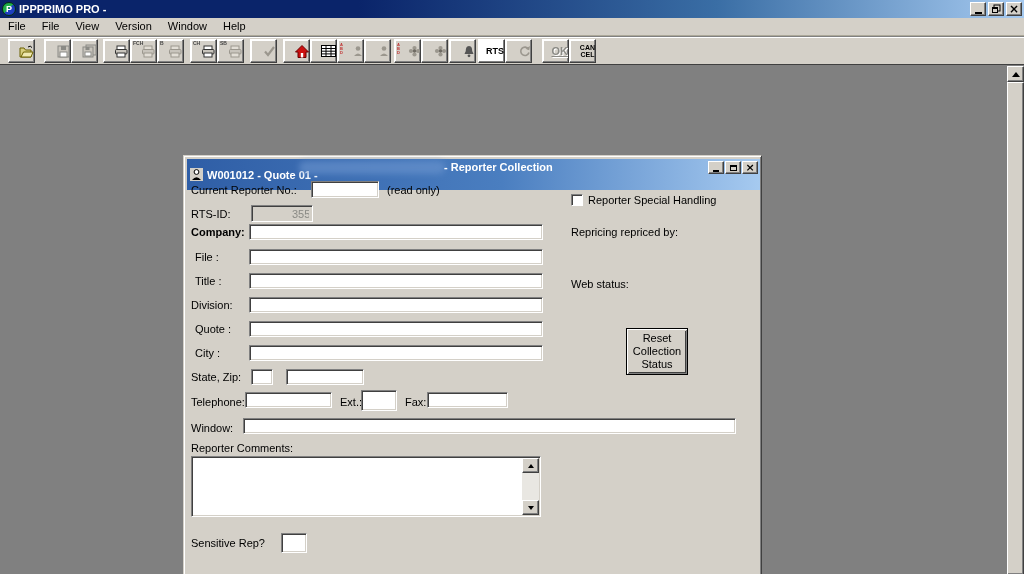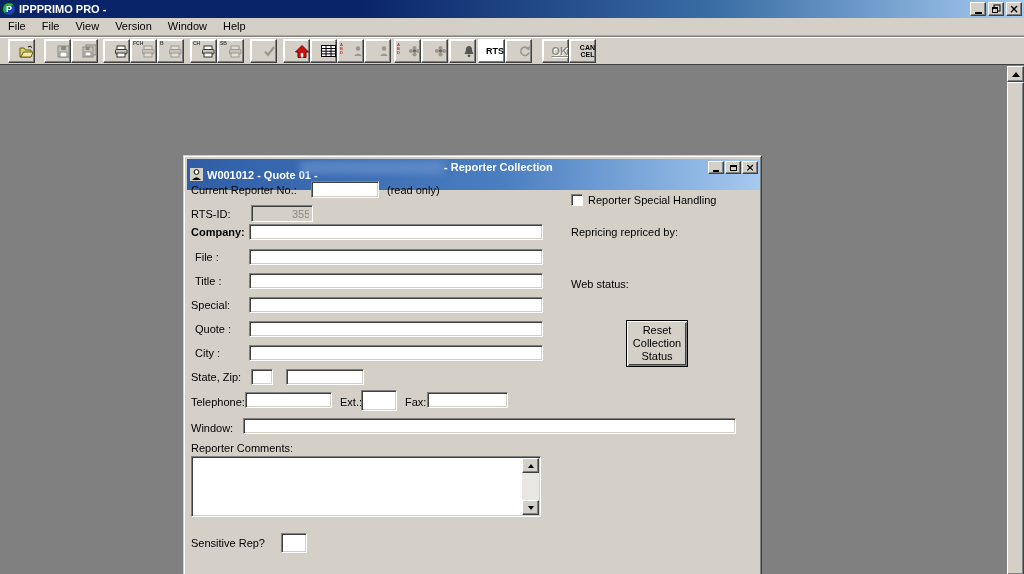--- a/index.html
+++ b/index.html
@@ -92,21 +92,21 @@
   .combo { position:absolute; width:180px; height:19px; background:#fff;
     border:1px solid; border-color:#808080 #fff #fff #808080;
     box-shadow:inset 1px 1px 0 #404040, inset -1px -1px 0 #d4d0c8;
     display:flex; align-items:center; }
   .combo-text { flex:1; padding-left:4px; }
   .combo-arrow { width:17px; height:15px; margin-right:1px; background:#d4d0c8;
     border:1px solid; border-color:#fff #404040 #404040 #fff; box-shadow:inset -1px -1px 0 #808080;
     display:flex; align-items:center; justify-content:center; }
   .tri-down { width:0; height:0; border:4px solid transparent; border-top:5px solid #000; margin-bottom:-4px; }
 
-  .reset-btn { position:absolute; left:442px; top:164px; width:62px; height:47px;
+  .reset-btn { position:absolute; left:442px; top:172px; width:62px; height:47px;
     background:#d4d0c8; border:1px solid #000;
     box-shadow:inset 1px 1px 0 #fff, inset -1px -1px 0 #808080, inset 2px 2px 0 #d4d0c8, inset -2px -2px 0 #404040;
     font:11px "Liberation Sans",sans-serif; text-align:center; white-space:pre-line; line-height:13px; }
 
   .comments { position:absolute; left:7px; top:300px; width:350px; height:61px; background:#fff;
     border:1px solid; border-color:#808080 #fff #fff #808080;
     box-shadow:inset 1px 1px 0 #404040, inset -1px -1px 0 #d4d0c8; }
   .comments .sbar { position:absolute; right:1px; top:1px; width:17px; height:57px; background:#e9e7e2; }
   .comments .sb-up,.comments .sb-dn { position:absolute; left:0; width:17px; height:15px; background:#d4d0c8;
     border:1px solid; border-color:#fff #404040 #404040 #fff; box-shadow:inset -1px -1px 0 #808080;
@@ -322,21 +322,21 @@
 
       <span class="lbl b" style="left:7px; top:70px">Company:</span>
       <input class="field" style="left: 65px; top: 68px; width: 294px; height: 16px;">
 
       <span class="lbl" style="left:11px; top:95px">File :</span>
       <input class="field" style="left: 65px; top: 93px; width: 294px; height: 16px;">
 
       <span class="lbl" style="left:11px; top:119px">Title :</span>
       <input class="field" style="left: 65px; top: 117px; width: 294px; height: 16px;">
 
-      <span class="lbl" style="left:7px; top:143px">Special:</span>
+      <span class="lbl" style="left:7px; top:143px">Division:</span>
       <input class="field" style="left: 65px; top: 141px; width: 294px; height: 16px;">
 
       <span class="lbl" style="left:11px; top:167px">Quote :</span>
       <input class="field" style="left: 65px; top: 165px; width: 294px; height: 16px;">
 
       <span class="lbl" style="left:11px; top:191px">City :</span>
       <input class="field" style="left: 65px; top: 189px; width: 294px; height: 16px;">
 
       <span class="lbl" style="left:7px; top:215px">State, Zip:</span>
       <input class="field" style="left: 67px; top: 213px; width: 22px; height: 16px;">

